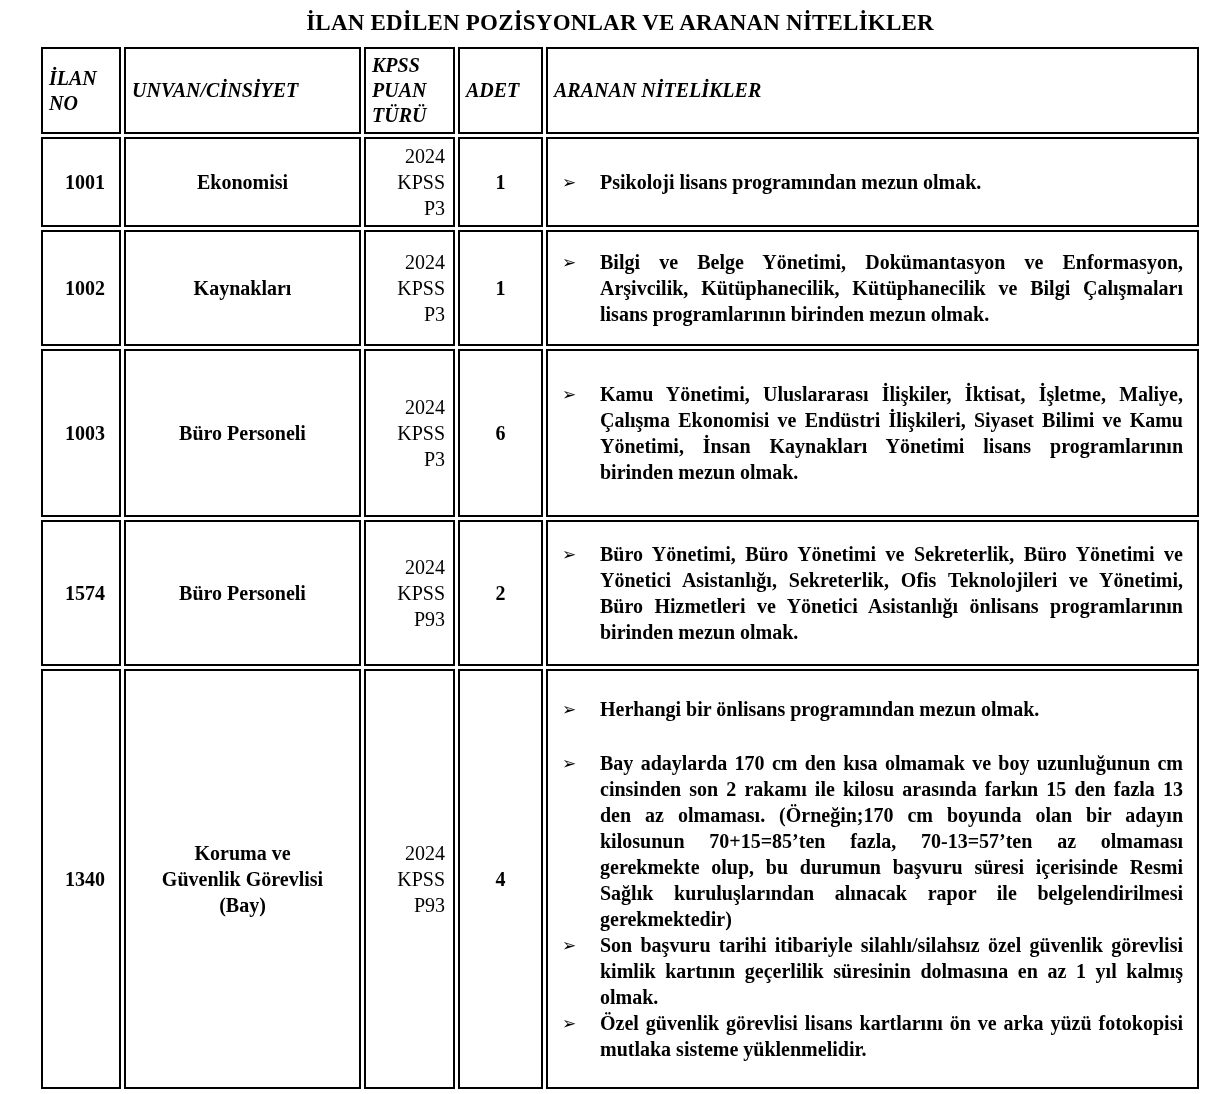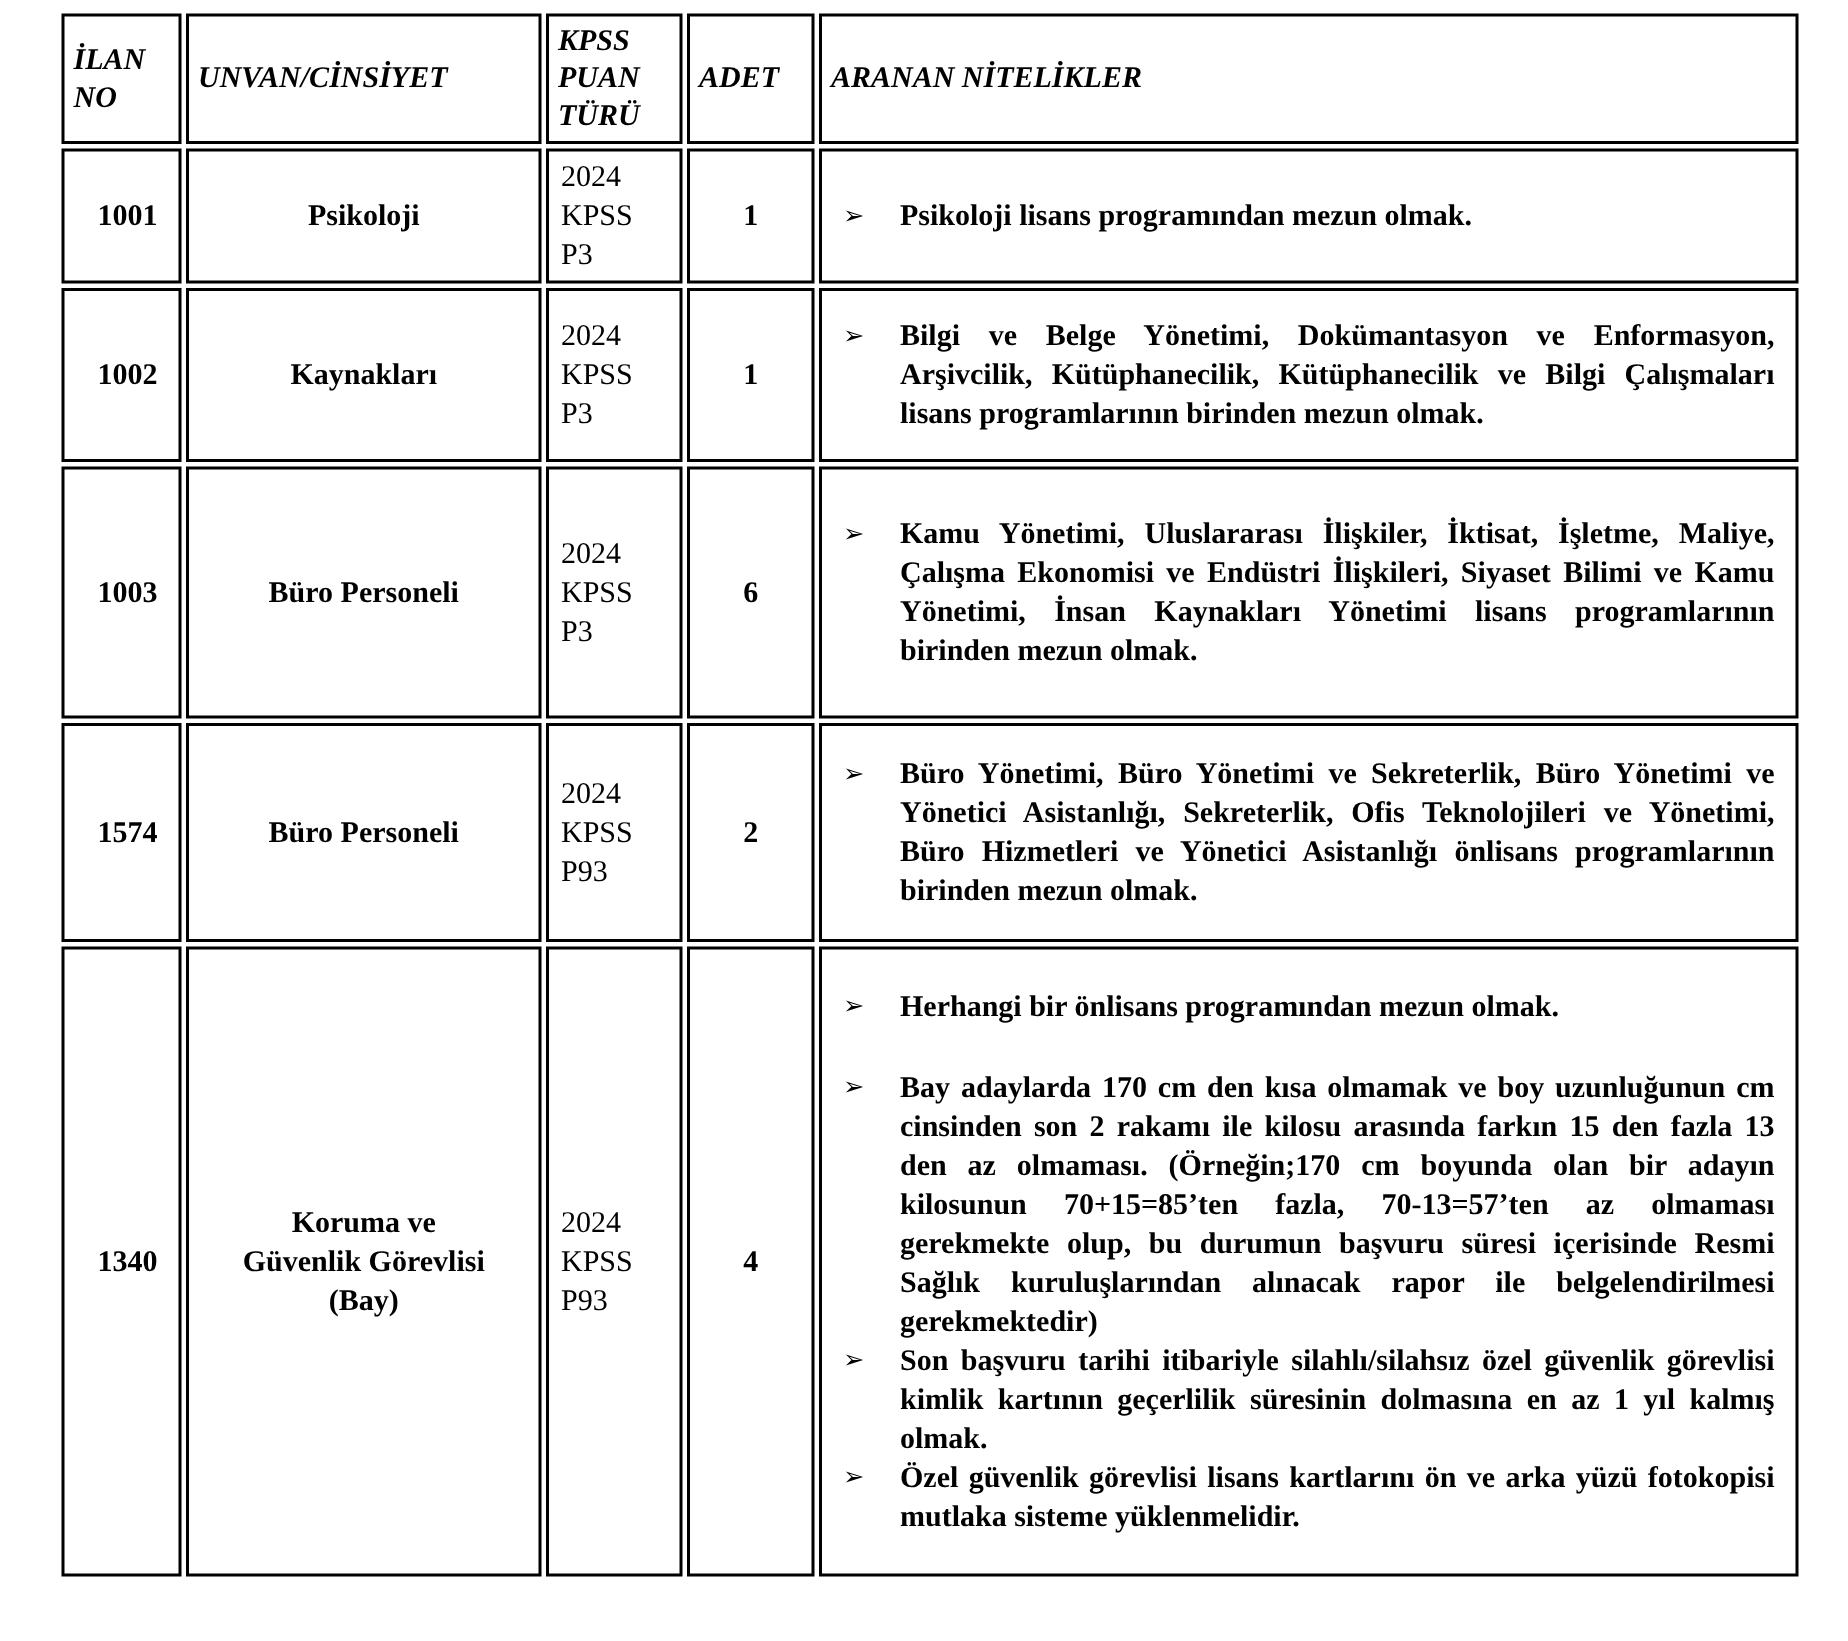--- a/index.html
+++ b/index.html
@@ -46,21 +46,21 @@
   }
   
   .col-no    { width: 80px; }
   .col-unvan { width: 237px; }
   .col-kpss  { width: 91px; }
   .col-adet  { width: 85px; }
   .col-nit   { width: auto; }
 
   td.c-no    { text-align: center; font-weight: bold; padding-left: 16px; }
   td.c-unvan { text-align: center; font-weight: bold; white-space: pre-line; line-height: 1.3; }
-  td.c-kpss  { text-align: left; white-space: pre-line; line-height: 1.3; }
+  td.c-kpss  { text-align: right; white-space: pre-line; line-height: 1.3; }
   td.c-adet  { text-align: center; font-weight: bold; }
   td.c-nit   { padding: 10px 14px 10px 8px; }
 
   
   thead tr            { height: 80px; font-style: italic; }
   tbody tr:nth-child(1) { height: 88px; }
   tbody tr:nth-child(2) { height: 116px; }
   tbody tr:nth-child(3) { height: 168px; }
   tbody tr:nth-child(4) { height: 146px; }
   tbody tr:nth-child(5) { height: 420px; }
@@ -82,20 +82,21 @@
     text-align: justify;
     line-height: 26px;
     font-weight: bold;
   }
 </style>
 </head>
 <body>
 
 <div class="page">
 
+  <h1 class="doc-title">İLAN EDİLEN POZİSYONLAR VE ARANAN NİTELİKLER</h1>
 
   <table class="positions">
     <colgroup>
       <col class="col-no">
         <col class="col-unvan">
         <col class="col-kpss">
         <col class="col-adet">
         <col class="col-nit">
     </colgroup>
     <thead>
@@ -106,21 +107,21 @@
         <th>KPSS
 PUAN
 TÜRÜ</th>
         <th>ADET</th>
         <th>ARANAN NİTELİKLER</th>
       </tr>
     </thead>
     <tbody id="table-body">
         <tr>
     <td class="c-no">1001</td>
-    <td class="c-unvan">Psikoloji</td>
+    <td class="c-unvan">Ekonomisi</td>
     <td class="c-kpss">2024
 KPSS
 P3</td>
     <td class="c-adet">1</td>
     <td class="c-nit">
             <div class="nit-item">
               <span class="arrow">➢</span>
               <span class="ntext">Psikoloji lisans programından mezun olmak.</span>
             </div>
           </td>

